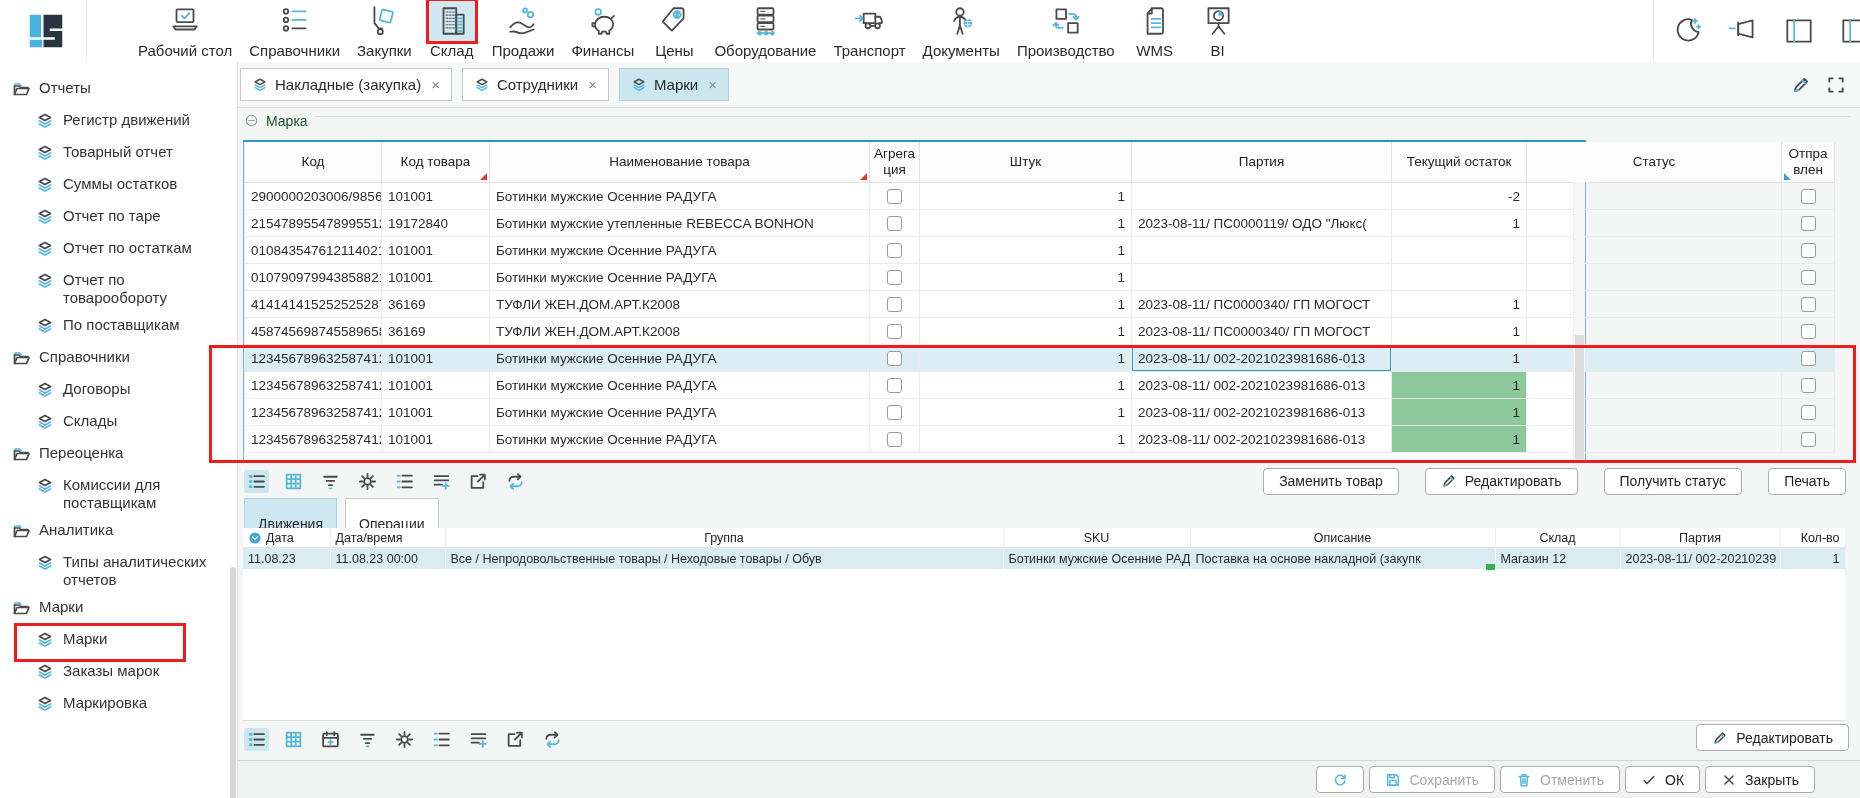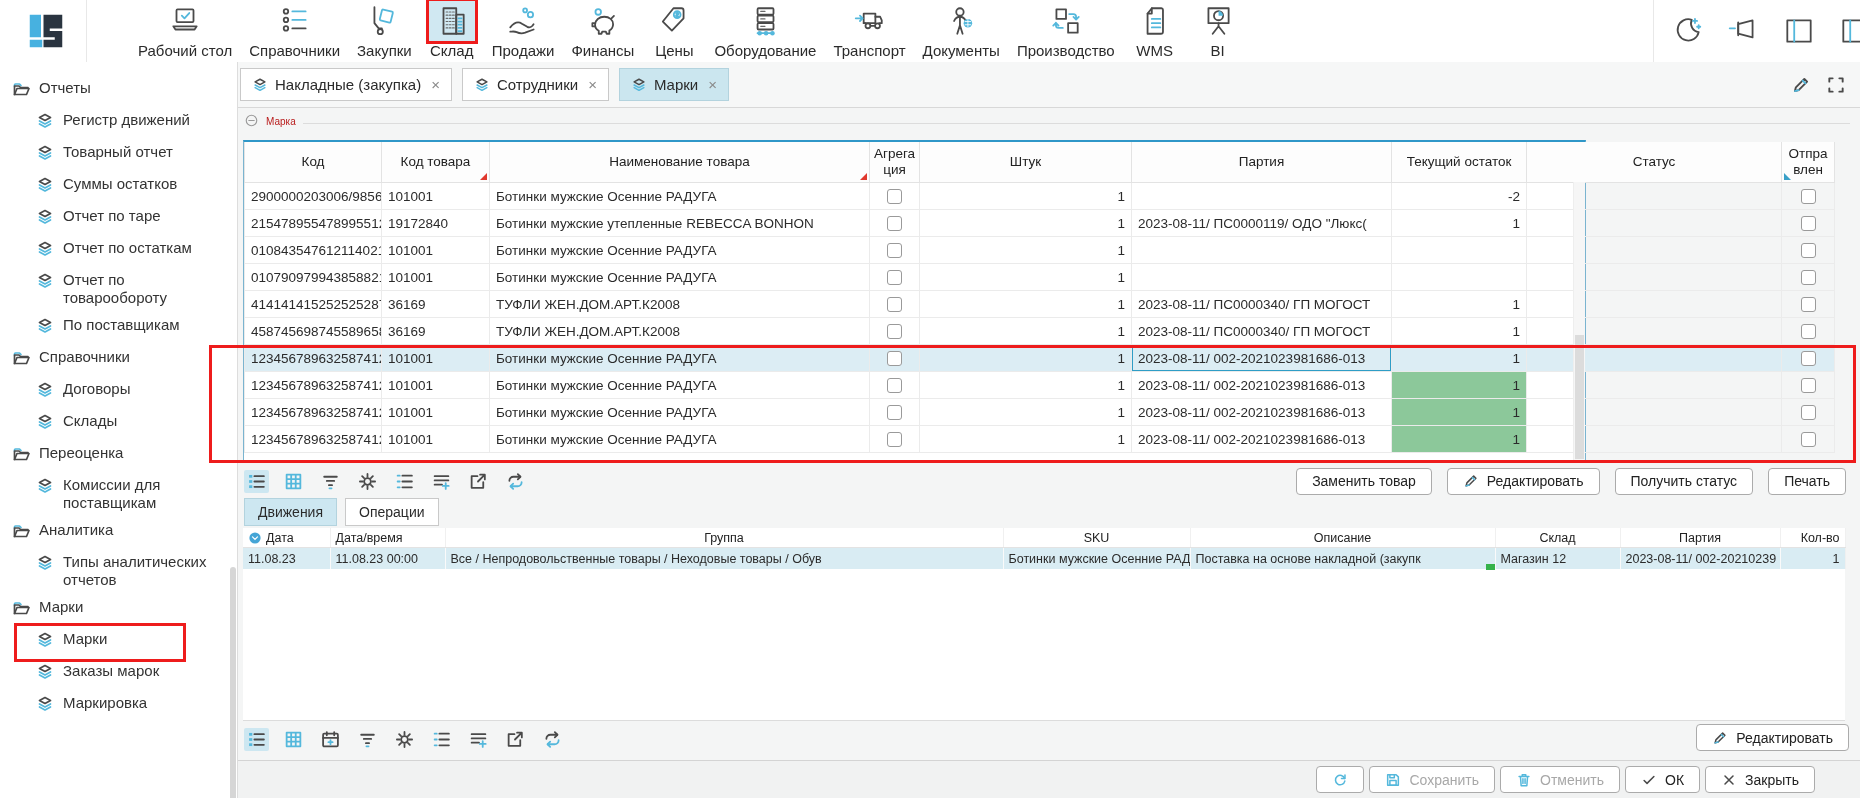--- a/index.html
+++ b/index.html
@@ -41,22 +41,22 @@
     border-bottom:1px solid #d8d8d8;box-sizing:border-box;display:flex;align-items:center}
   .tabs{display:flex;gap:10px;margin-left:2px}
   .tab{display:flex;align-items:center;gap:7px;height:33px;padding:0 11px;background:#fff;
     border:1px solid #c9c9c9;font-size:15px;cursor:pointer;box-sizing:border-box;white-space:nowrap}
   .tab.active{background:#cbe6ef;border-color:#b3d3de}
   .tab .x{color:#8a8a8a;font-size:15px;margin-left:3px;line-height:1}
   .tabbar-icons{margin-left:auto;margin-right:14px;display:flex;gap:15px;align-items:center}
 
   
   .panel{position:absolute;left:238px;top:108px;width:1622px;height:690px;background:#f4f5f5}
-  .groupbox{position:absolute;left:6px;top:5px;right:10px;display:flex;align-items:center;gap:7px;
-    color:#b91c1c;font-size:10px}
+  .groupbox{position:absolute;left:6px;top:5px;right:10px;display:flex;align-items:flex-start;gap:7px;
+    color:#14532d;font-size:14px}
   .groupbox .line{flex:1;border-top:1px solid #dcdcdc;margin-top:3px}
 
   .marks-table{position:absolute;left:5px;top:32px;width:1343px;height:322px;background:#fff;
     border:1px solid #7ab4d0;border-top:2px solid #2f97c8;box-sizing:border-box}
   table{border-collapse:collapse;table-layout:fixed}
   .marks-table table{width:1589px;font-size:13.5px}
   .marks-table th{height:38px;border:1px solid #e3e3e3;border-top:none;font-weight:normal;color:#222;
     background:#fdfdfd;position:relative;line-height:1.15;padding:1px 3px;text-align:center;overflow:hidden}
   .marks-table th .hl{overflow-wrap:anywhere}
   .marks-table td{height:27px;border:1px solid #ebebeb;padding:1px 6px;white-space:nowrap;overflow:hidden;
@@ -69,27 +69,27 @@
   .tri-teal{position:absolute;left:2px;bottom:2px;width:0;height:0;border-top:7px solid transparent;
     border-left:7px solid #3aa0c8}
   .vscroll{position:absolute;right:0;top:40px;bottom:0;width:11px;background:#f6f6f6;border-left:1px solid #eee}
   .vscroll .thumb{position:absolute;left:1px;right:1px;top:55%;bottom:2px;background:#dcdcdc}
   .cb{display:inline-block;width:13px;height:13px;border:1px solid #9a9a9a;border-radius:3px;background:#fff;vertical-align:middle}
 
   .midrow{position:absolute;left:6px;top:358px;right:14px;height:30px;display:flex;align-items:center}
   .strip{display:flex;gap:12px;align-items:center}
   .strip .sicon{padding:2px 3px;border-radius:2px;display:flex;cursor:pointer}
   .strip .sicon.active{background:#cde7f1}
-  .actions{margin-left:auto;display:flex;gap:15px}
+  .actions{margin-left:auto;display:flex;gap:26px}
   .btn{display:inline-flex;align-items:center;justify-content:center;gap:8px;height:27px;padding:0 15px;
     background:#fff;border:1px solid #ababab;border-radius:4px;font-size:14px;color:#222;cursor:pointer;white-space:nowrap}
   .btn.disabled{color:#a8a8a8}
 
   .dtabs{position:absolute;left:6px;top:390px;display:flex;gap:8px}
-  .dtab{height:26px;padding:0 13px;display:flex;align-items:center;font-size:14px;background:#fff;
+  .dtab{height:26px;padding:12px 13px;display:flex;align-items:center;font-size:14px;background:#fff;
     border:1px solid #c9c9c9;cursor:pointer}
   .dtab.active{background:#cde7f1;border-color:#b3d3de}
 
   .movements{position:absolute;left:5px;top:420px;width:1602px;height:192px;background:#fff;border-bottom:1px solid #dcdcdc}
   .movements table{width:1602px;font-size:12.5px}
   .movements th{height:19px;font-weight:normal;color:#222;border-bottom:1px solid #e3e3e3;border-right:1px solid #f0f0f0;
     padding:0 5px;white-space:nowrap;overflow:hidden}
   .movements td{height:21px;padding:0 5px;white-space:nowrap;overflow:hidden;border-right:1px solid rgba(0,0,0,0.02)}
   .movements tr.sel td{background:#d9ecf3}
   .hcell{display:flex;align-items:center;gap:4px}

